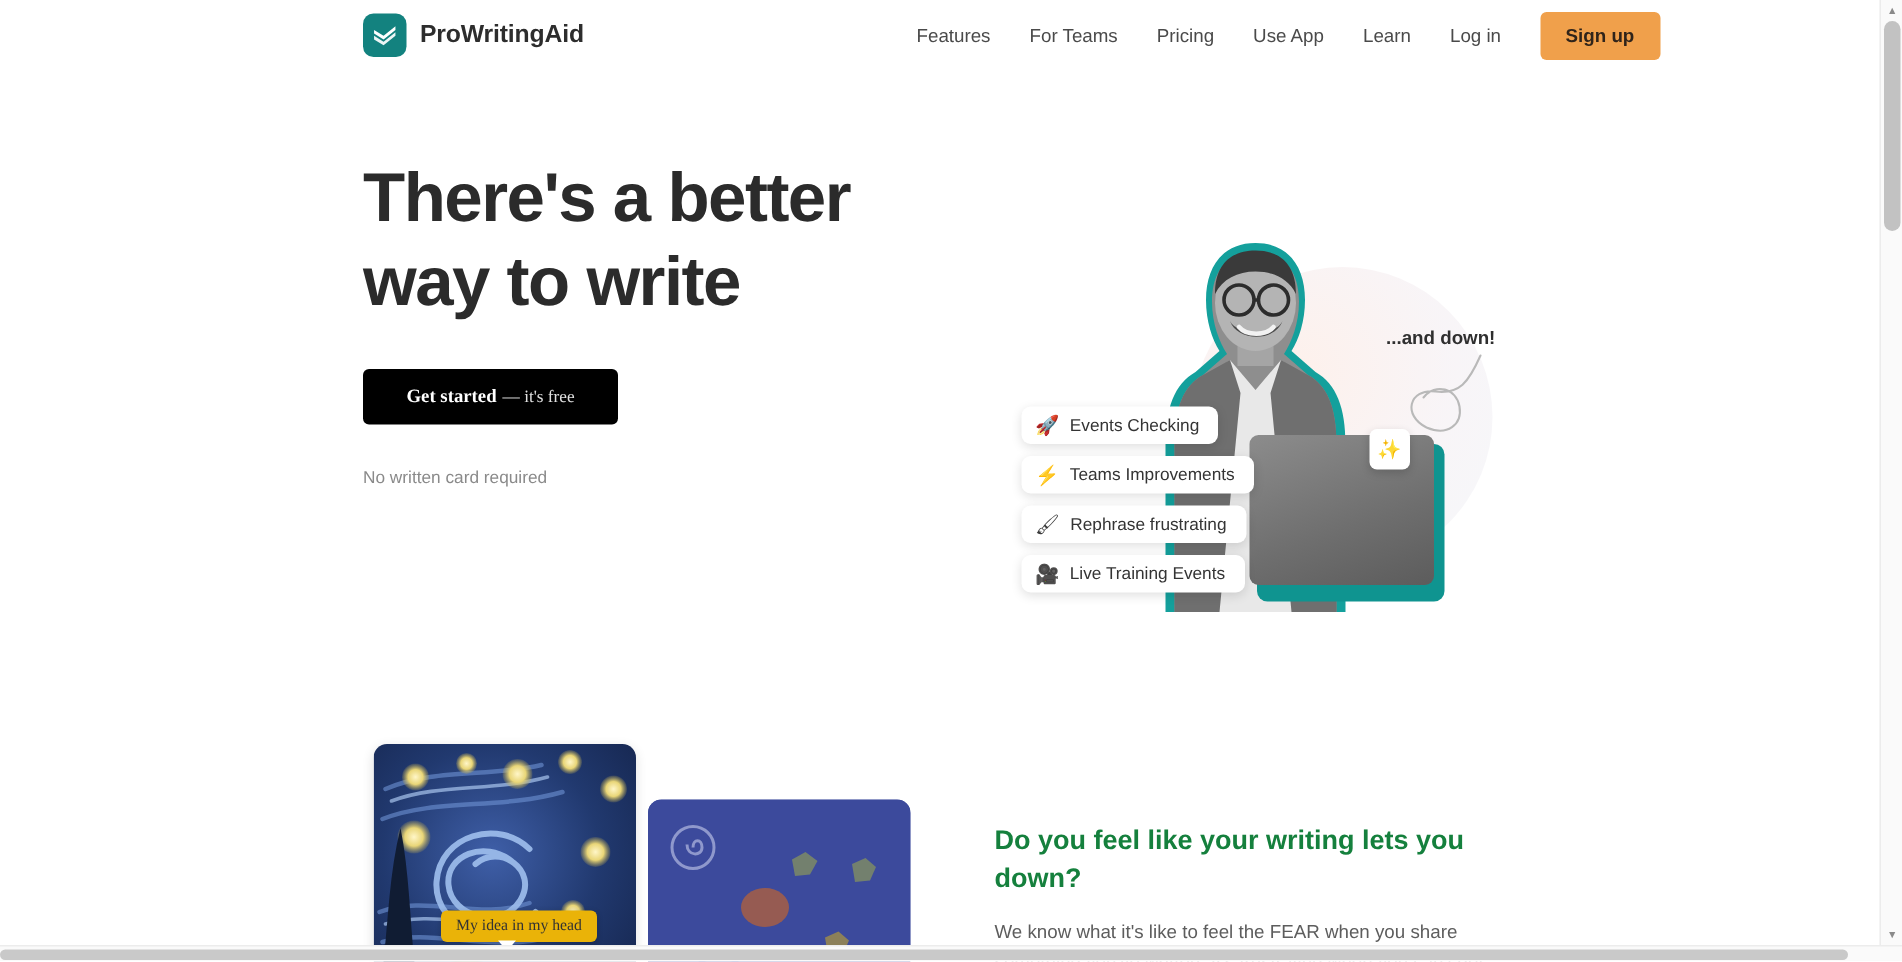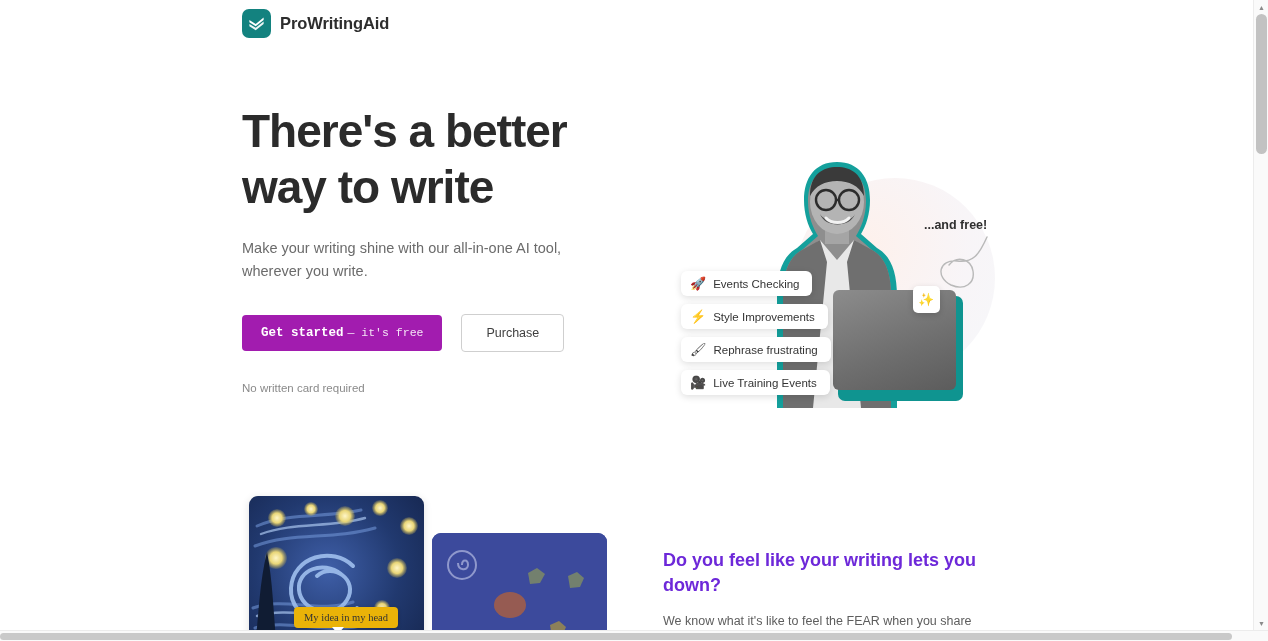--- a/index.html
+++ b/index.html
@@ -112,30 +112,30 @@
     width: 325px;
     white-space: pre-line;
   }
   .hero-cta {
     margin-top: 31px;
     display: flex;
     align-items: center;
     gap: 19px;
   }
   .btn-primary {
-    background: #a21caf;
+    background: #000000;
     color: #ffffff;
     border: none;
     border-radius: 4px;
-    padding: 11px 19px;
+    padding: 11px 29px;
     font-size: 12.5px;
     font-weight: bold;
     cursor: pointer;
     white-space: nowrap;
-    font-family: Liberation Mono, monospace;
+    font-family: Liberation Serif, serif;
   }
   .btn-primary .free {
     font-weight: normal;
     opacity: 0.88;
     margin-left: 4px;
     font-size: 11.5px;
   }
   .btn-secondary {
     background: #ffffff;
     color: #3f3f3f;
@@ -282,21 +282,21 @@
     border-top: 7px solid #ffffff;
   }
   .section2-copy {
     position: absolute;
     left: 663px; top: 60px;
     width: 350px;
   }
   .section2-title {
     font-size: 18px;
     font-weight: bold;
-    color: #6d28d9;
+    color: #15803d;
     line-height: 25px;
   }
   .section2-body {
     margin-top: 13px;
     font-size: 12.5px;
     line-height: 20px;
     color: #5d5d5d;
   }
 
   
@@ -351,35 +351,41 @@
       <div class="brand">
         <span class="brand-mark">
           <svg width="19" height="19" viewBox="0 0 24 24" aria-hidden="true">
             <path d="M3 7.5 L11 12.5 L21 4.5 L21 7.5 L11 15.5 L3 10.5 Z" fill="#ffffff"></path>
             <path d="M3 12.5 L11 17.5 L21 9.5 L21 12.5 L11 20.5 L3 15.5 Z" fill="#ffffff" opacity="0.92"></path>
           </svg>
         </span>
         <span class="brand-name">ProWritingAid</span>
       </div>
 
+      <nav class="nav">
+        <a>Features</a>
+        <a>For Teams</a>
+        <a>Pricing</a>
+        <a>Use App</a>
+        <a>Learn</a>
+        <a>Log in</a>
+        <button class="btn-signup">Sign up</button>
+      </nav>
     </div>
 
     <div class="hero">
 
       <div class="hero-copy">
         <h1 class="hero-title">There's a better
 way to write</h1>
-        <p class="hero-sub">Make your writing shine with our all-in-one AI tool,
-wherever you write.</p>
 
         <div class="hero-cta">
           <button class="btn-primary">
             <span>Get started</span><span class="free">— it's free</span>
           </button>
-          <button class="btn-secondary">Purchase</button>
         </div>
 
         <div class="hero-note">No written card required</div>
       </div>
 
       <div class="hero-art">
         <div class="art-blob"></div>
 
         <svg class="art-person" viewBox="0 0 128 258">
 
@@ -413,34 +419,34 @@
           <path d="M53 62 C 58 68, 71 68, 76 62" fill="none" stroke="#f2f2f2" stroke-width="3" stroke-linecap="round"></path>
 
           <ellipse cx="104" cy="196" rx="13" ry="19" fill="#a8a8a8"></ellipse>
         </svg>
 
         <div class="art-laptop"></div>
         <div class="art-laptop-screen"></div>
 
         <div class="sparkle-badge">✨</div>
 
-        <div class="and-more">...and free!</div>
+        <div class="and-more">...and down!</div>
 
         <svg class="art-squiggle" viewBox="0 0 70 85">
           <path d="M60 4 C 52 22, 46 30, 30 28 C 12 26, 8 44, 24 52 C 38 58, 48 50, 46 38 C 44 26, 30 22, 22 32" fill="none" stroke="#b9b9b9" stroke-width="1.4" stroke-linecap="round"></path>
         </svg>
 
         <div class="feature-list">
           <div class="feature-chip">
             <span class="emo">🚀</span>
             <span class="lbl">Events Checking</span>
           </div>
           <div class="feature-chip">
             <span class="emo">⚡</span>
-            <span class="lbl">Style Improvements</span>
+            <span class="lbl">Teams Improvements</span>
           </div>
           <div class="feature-chip">
             <span class="emo">🖌</span>
             <span class="lbl">Rephrase frustrating</span>
           </div>
           <div class="feature-chip">
             <span class="emo">🎥</span>
             <span class="lbl">Live Training Events</span>
           </div>
         </div>

